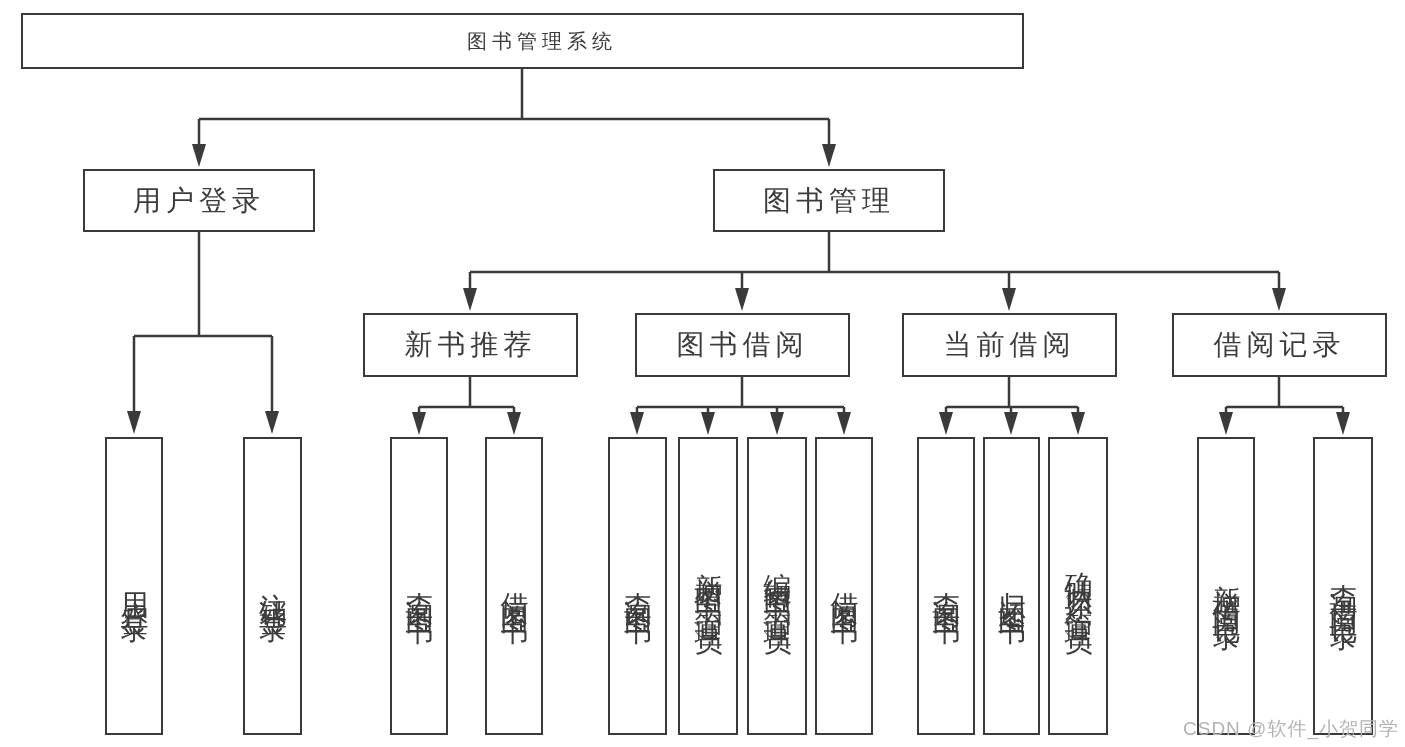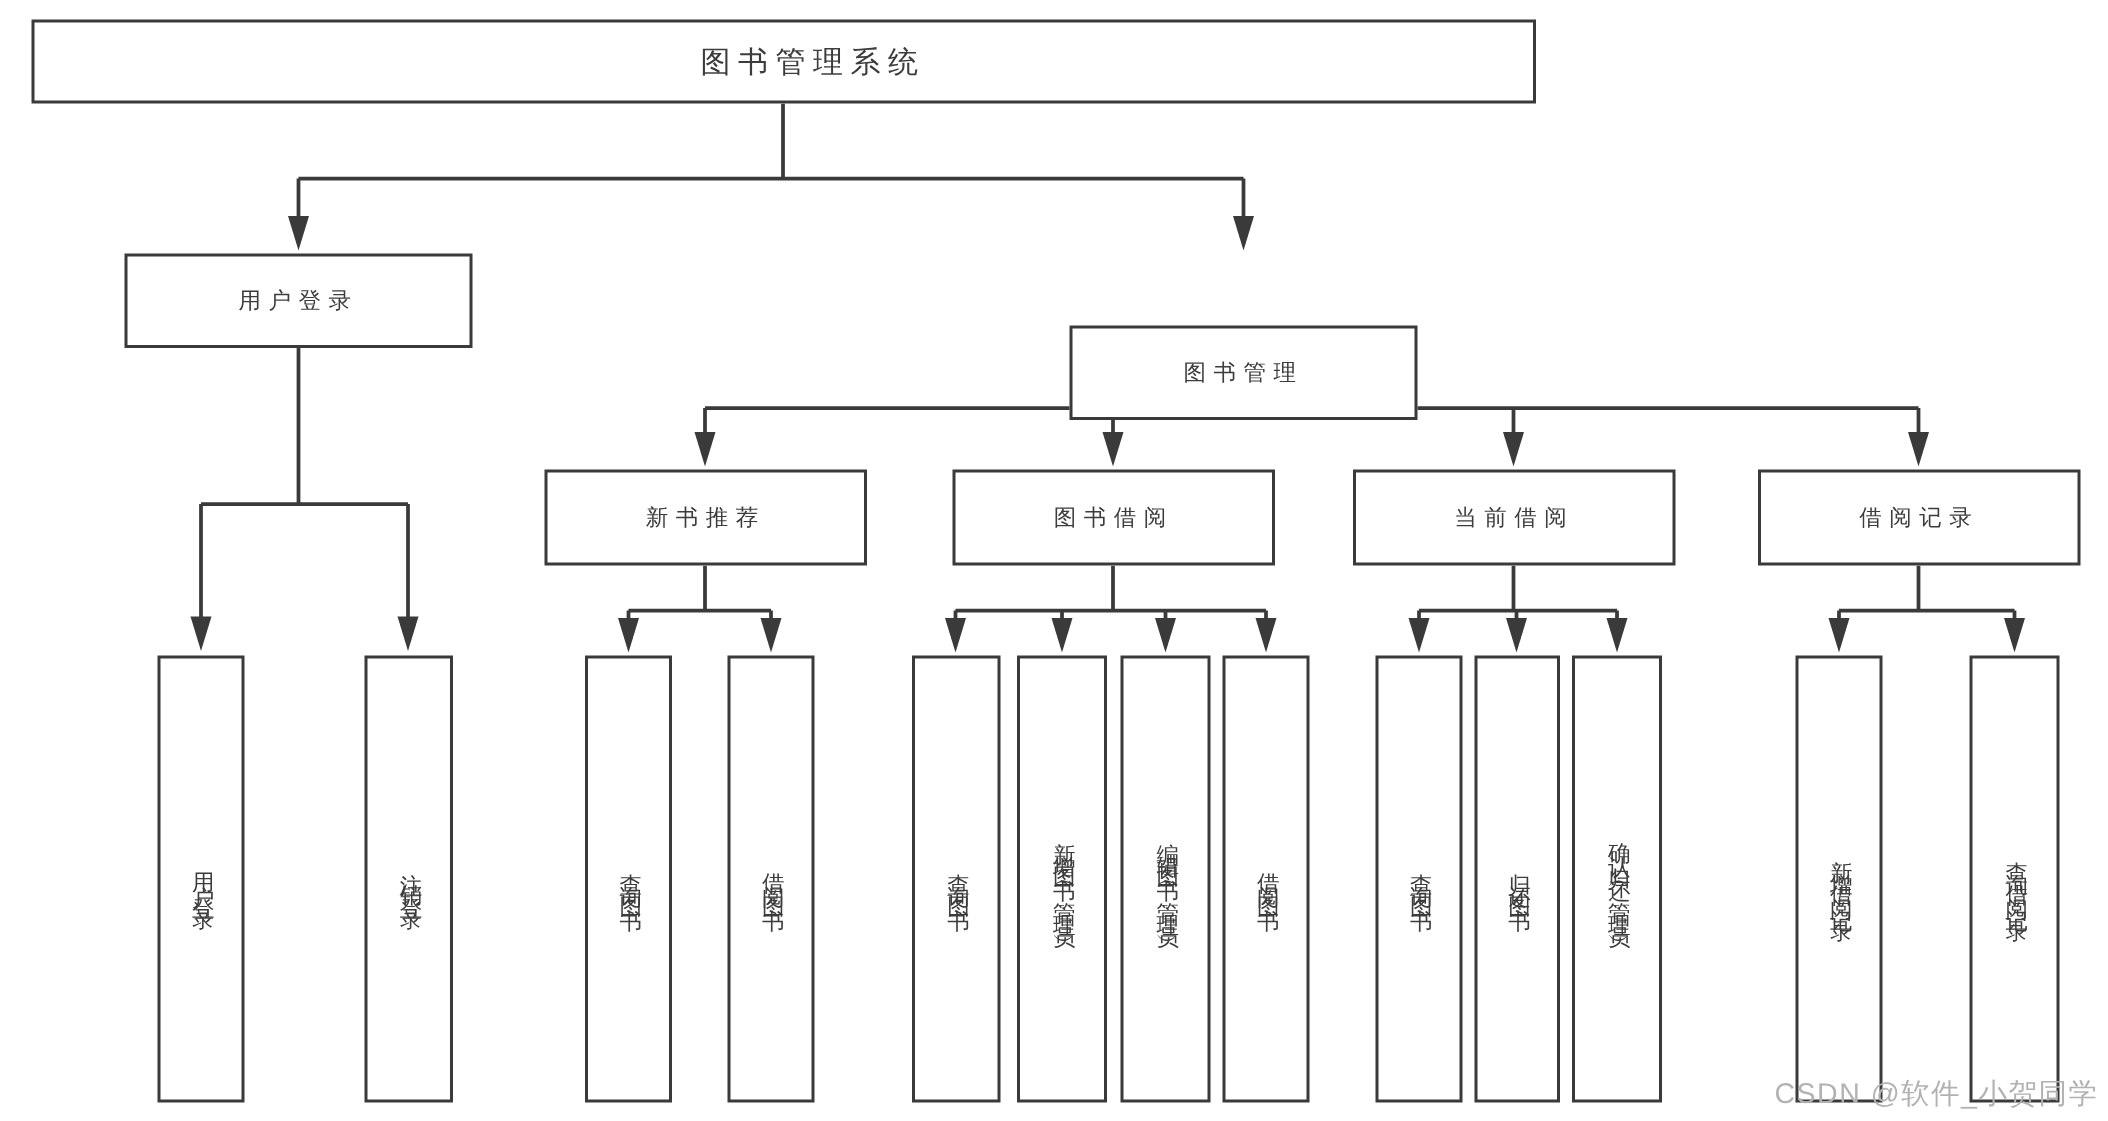--- a/index.html
+++ b/index.html
@@ -16,21 +16,21 @@
   }
   .box {
     position:absolute;
     box-sizing:border-box;
     background:#ffffff;
     border:2.5px solid #3a3a3a;
     color:#3c3c3c;
     display:flex;
     align-items:center;
     justify-content:center;
-    font-size:15px;
+    font-size:28px;
     letter-spacing:5px;
     white-space:nowrap;
     z-index:2;
   }
   .box.root {
     border-width:2px;
     font-size:20px;
   }
   .vbox {
     writing-mode:vertical-rl;
@@ -88,21 +88,21 @@
       <polygon points="1004,412 1018,412 1011,435"></polygon>
       <polygon points="1071,412 1085,412 1078,435"></polygon>
       <polygon points="1219,412 1233,412 1226,435"></polygon>
       <polygon points="1336,412 1350,412 1343,435"></polygon>
     </g>
   </svg>
 
   <div class="box root" style="left:21px; top:13px; width:1003px; height:56px;padding-left:39px;">图书管理系统</div>
 
   <div class="box" style="left:83px; top:169px; width:232px; height:63px;">用户登录</div>
-  <div class="box" style="left:713px; top:169px; width:232px; height:63px;margin-top:48px;">图书管理</div>
+  <div class="box" style="left:713px; top:169px; width:232px; height:63px;">图书管理</div>
 
   <div class="box" style="left:635px; top:313px; width:215px; height:64px;">图书借阅</div>
   <div class="box" style="left:363px; top:313px; width:215px; height:64px;">新书推荐</div>
   <div class="box" style="left:902px; top:313px; width:215px; height:64px;font-family:Liberation Mono, monospace;">当前借阅</div>
   <div class="box" style="left:1172px; top:313px; width:215px; height:64px;">借阅记录</div>
 
   <div class="box vbox" style="left:105px; top:437px; width:58px; height:298px;">用户登录</div>
   <div class="box vbox" style="left:243px; top:437px; width:59px; height:298px;">注销登录</div>
 
   <div class="box vbox" style="left:390px; top:437px; width:58px; height:298px;">查询图书</div>

